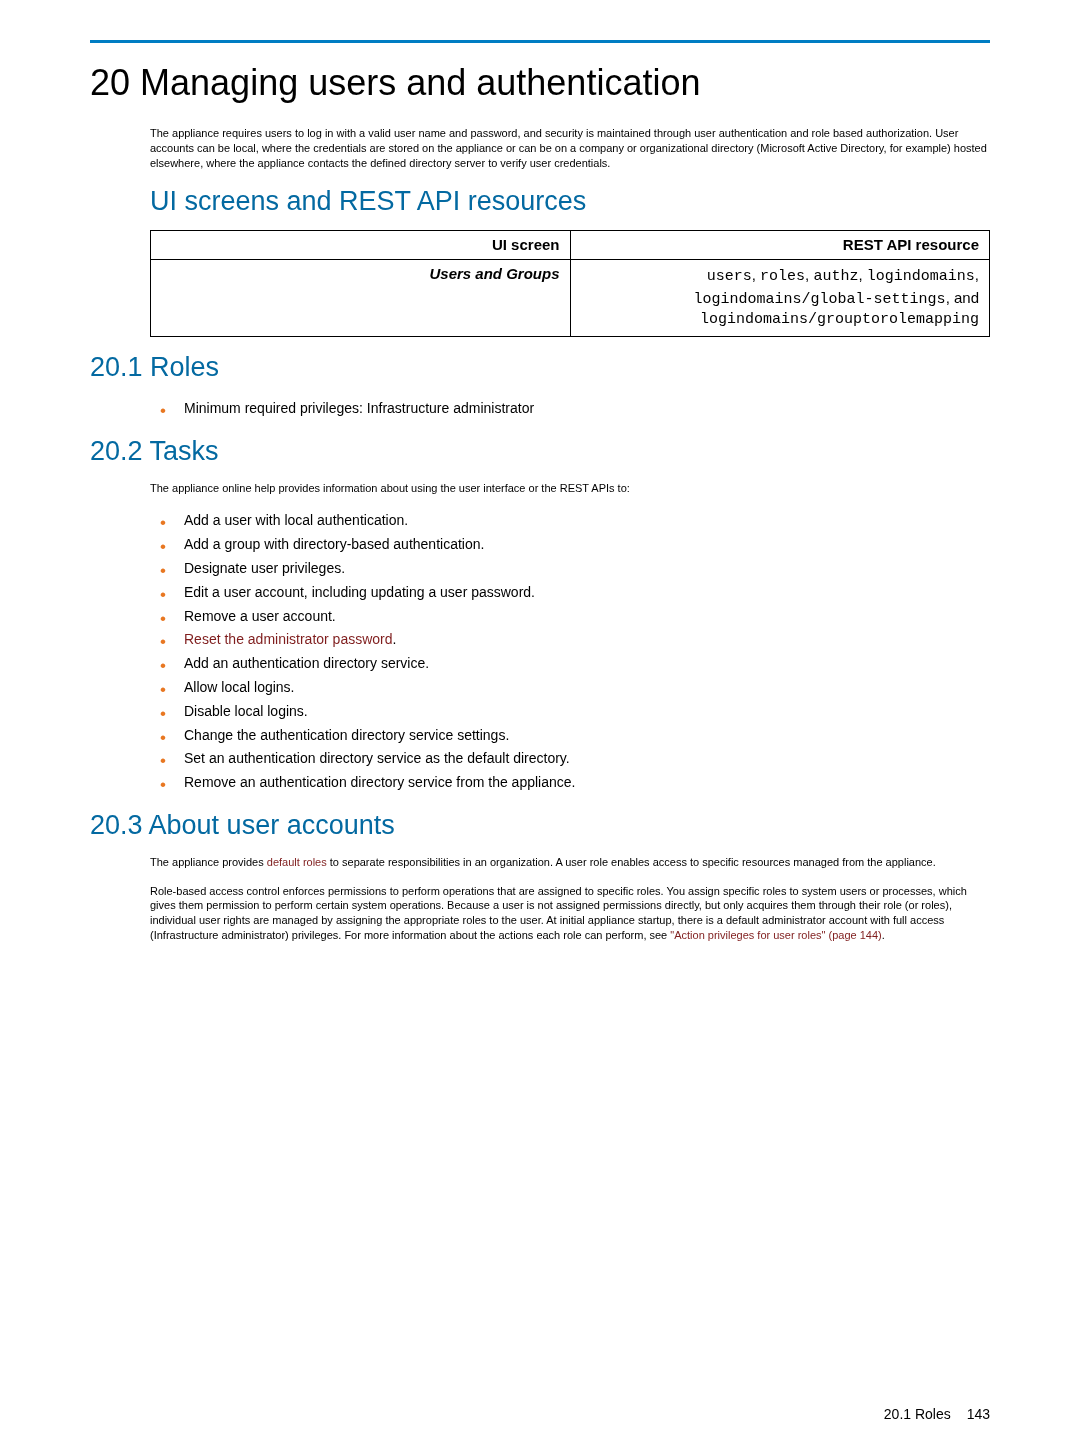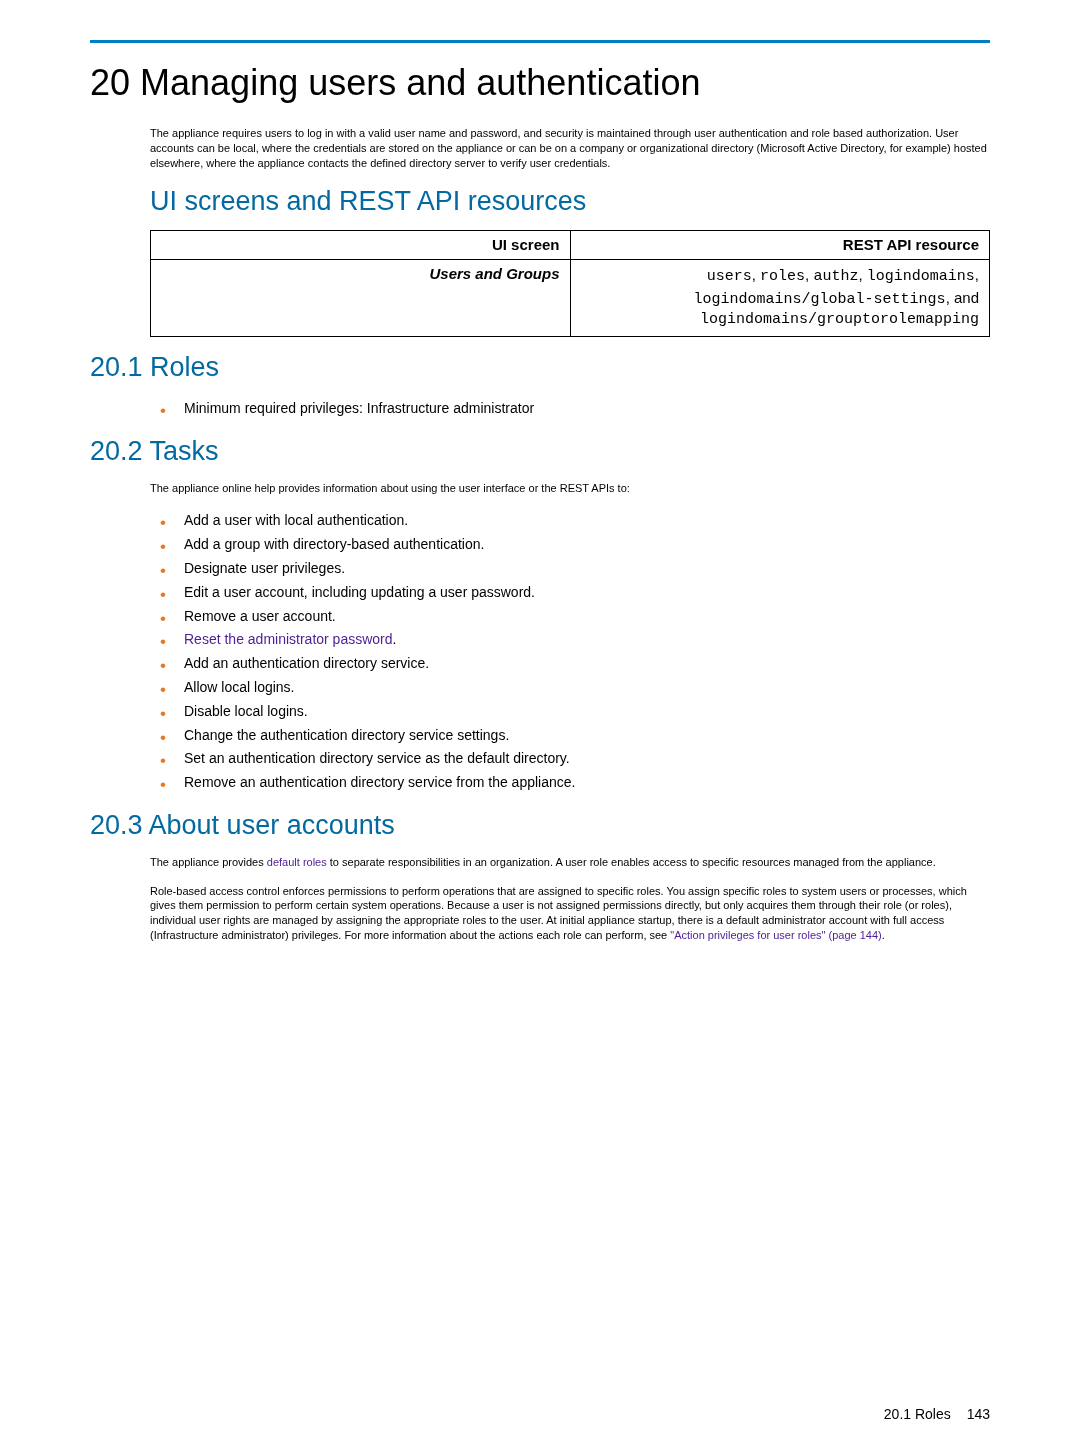--- a/index.html
+++ b/index.html
@@ -85,21 +85,21 @@
   }
   ul.bullets > li::before {
     content: "•";
     position: absolute;
     left: 10px;
     color: #e87722;
     font-size: 17px;
     line-height: 1.7;
   }
   .link {
-    color: #4c1d95;
+    color: #7f1d1d;
   }
   .footer {
     position: absolute;
     bottom: 16px;
     right: 90px;
     font-size: 14px;
   }
   .footer .pagenum { margin-left: 12px; }
   .mono { font-family: "Courier New", monospace; }
   .norm { font-family: Arial, Helvetica, sans-serif; }

